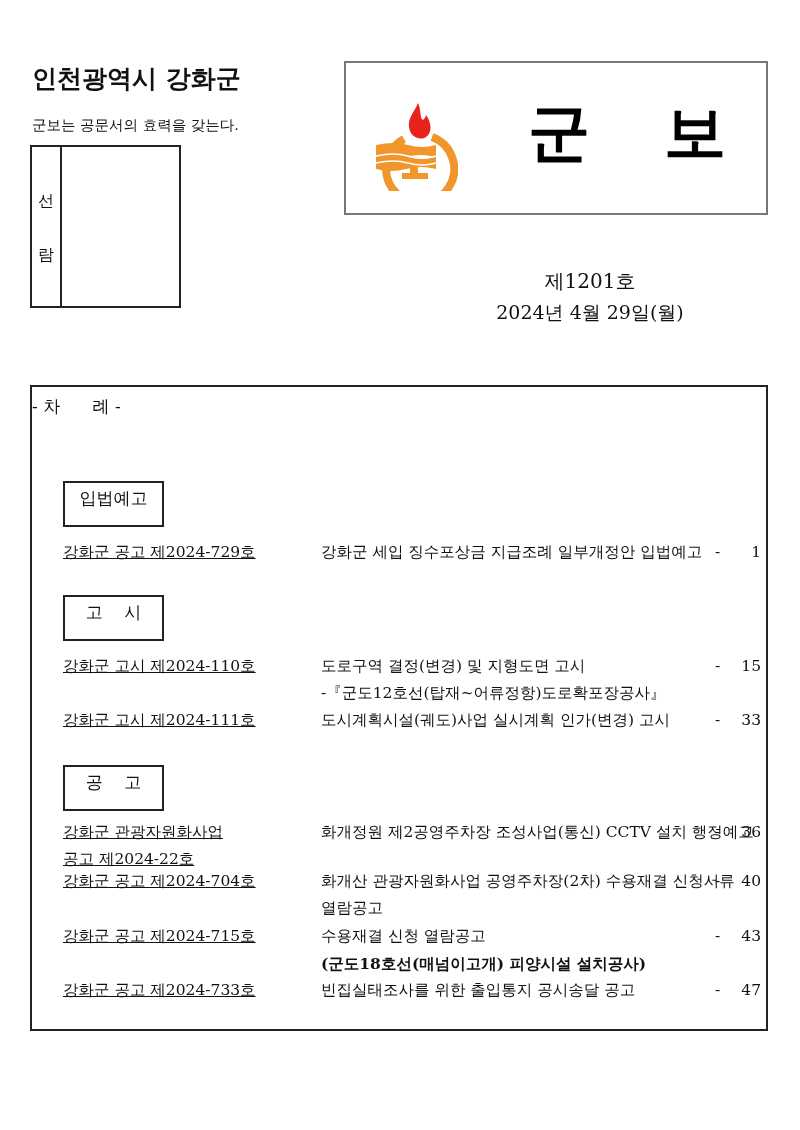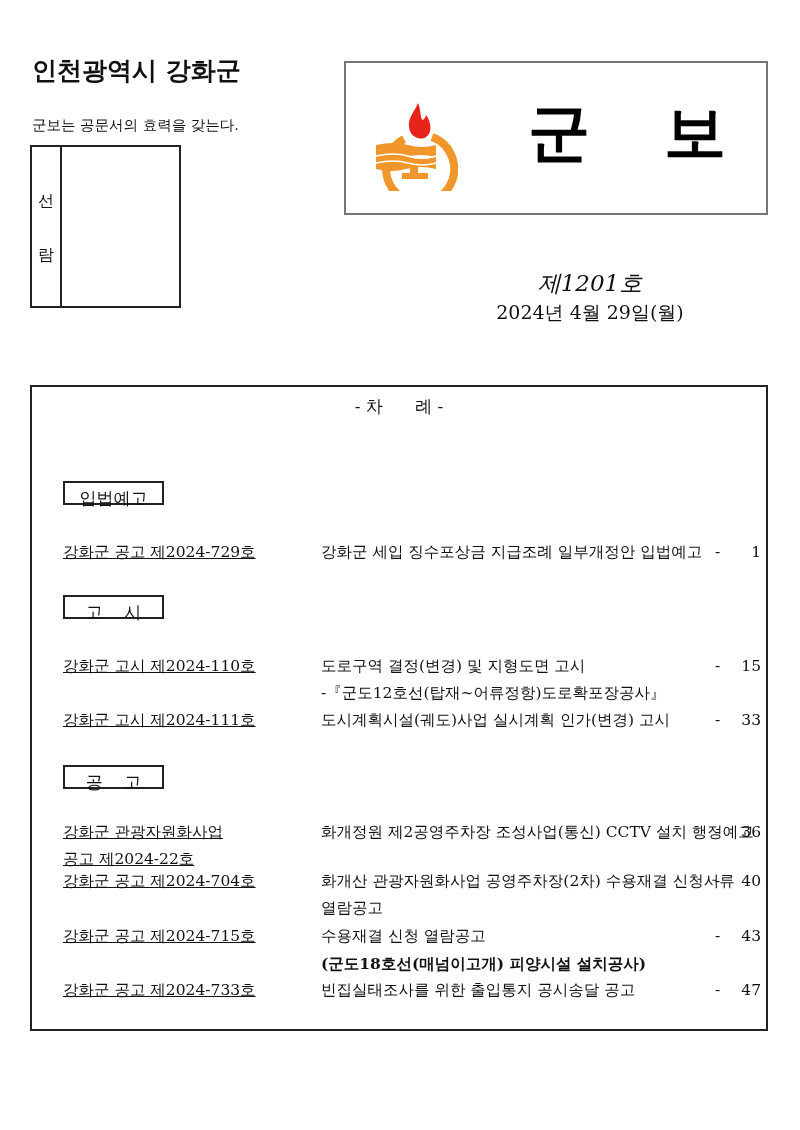--- a/index.html
+++ b/index.html
@@ -1,44 +1,44 @@
 <!DOCTYPE html>
 <html><head>
 <meta charset="utf-8">
 <style>
   html, body { margin: 0; padding: 0; background: #ffffff; }
   body { width: 800px; height: 1130px; position: relative; overflow: hidden;
          font-family: "DejaVu Serif", "Liberation Serif", serif; color: #111; }
   .abs { position: absolute; }
 
-  .org-title { left: 32px; top: 54px; font-family: "DejaVu Sans", "Liberation Sans", sans-serif;
+  .org-title { left: 32px; top: 62px; font-family: "DejaVu Sans", "Liberation Sans", sans-serif;
                font-weight: bold; font-size: 25px; letter-spacing: 0px; white-space: nowrap; }
   .org-sub { left: 32px; top: 116px; font-family: "DejaVu Sans", "Liberation Sans", sans-serif;
              font-size: 14.5px; white-space: nowrap; }
 
   .review-box { left: 30px; top: 145px; width: 151px; height: 163px; border: 2px solid #222; box-sizing: border-box; }
   .review-side { position: absolute; left: 0; top: 0; width: 30px; height: 100%; border-right: 2px solid #222; box-sizing: border-box; }
   .review-side span { position: absolute; left: 0; width: 28px; text-align: center; font-size: 16px;
                       font-family: "DejaVu Sans", "Liberation Sans", sans-serif; }
   .review-head { position: absolute; left: 30px; top: 0; right: 0; height: 69px; border-bottom: 2px solid #222;
                  text-align: center; font-size: 16px; line-height: 66px; font-family: "DejaVu Sans", "Liberation Sans", sans-serif; }
   .review-body { position: absolute; left: 30px; top: 69px; right: 0; bottom: 0; }
 
   .masthead { left: 344px; top: 61px; width: 424px; height: 154px; border: 2px solid #777; box-sizing: border-box; }
   .logo { position: absolute; left: 28px; top: 36px; width: 84px; height: 92px; }
   .mast-char { position: absolute; top: 30px; font-family: "DejaVu Sans", "Liberation Sans", sans-serif;
                font-weight: bold; font-size: 62px; line-height: 80px; color: #000; }
 
-  .issue-no { left: 440px; top: 268px; width: 300px; text-align: center; font-size: 23px; font-style: italic; }
+  .issue-no { left: 440px; top: 268px; width: 300px; text-align: center; font-size: 20px; }
   .issue-date { left: 440px; top: 300px; width: 300px; text-align: center; font-size: 19px; }
 
   .toc { left: 30px; top: 385px; width: 738px; height: 646px; border: 2px solid #222; box-sizing: border-box; }
-  .toc-title { position: absolute; left: 0; right: 0; top: 8px; text-align: center; font-size: 17px; white-space: pre; }
+  .toc-title { position: absolute; left: 0; right: 0; top: 8px; font-size: 17px; white-space: pre; }
 
-  .cat-box { position: absolute; left: 31px; height: 24px; border: 2px solid #222; box-sizing: border-box;
+  .cat-box { position: absolute; left: 31px; height: 46px; border: 2px solid #222; box-sizing: border-box;
              font-size: 17px; line-height: 30px; text-align: center; white-space: pre;
              font-family: "DejaVu Sans", "Liberation Sans", sans-serif; }
 
   .entry { position: absolute; left: 31px; width: 698px; font-size: 15.5px; line-height: 27px; }
   .entry .ref { position: absolute; left: 0; top: 0; width: 225px; white-space: nowrap; text-decoration: underline; }
   .entry .ttl { position: absolute; left: 258px; top: 0; width: 420px; white-space: nowrap; }
   .entry .dash { position: absolute; left: 652px; top: 0; }
   .entry .pg { position: absolute; right: 0; top: 0; text-align: right; }
 </style>
 </head>

